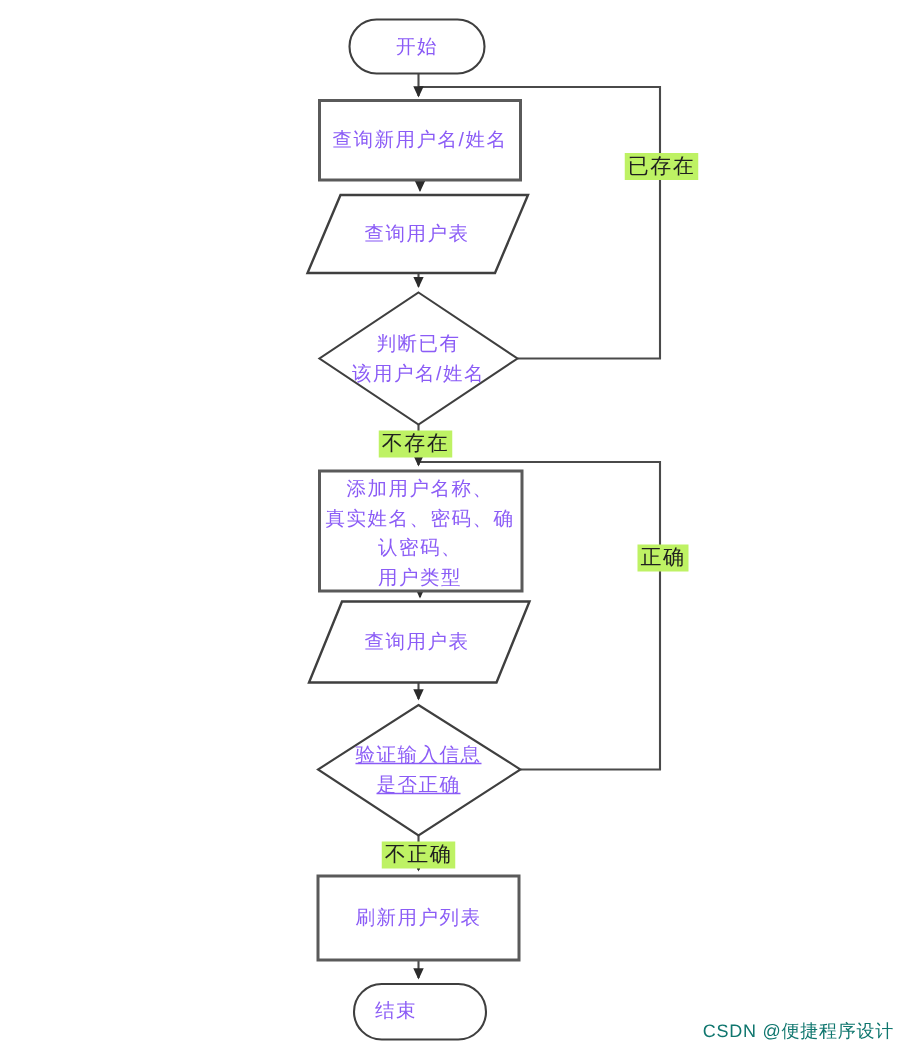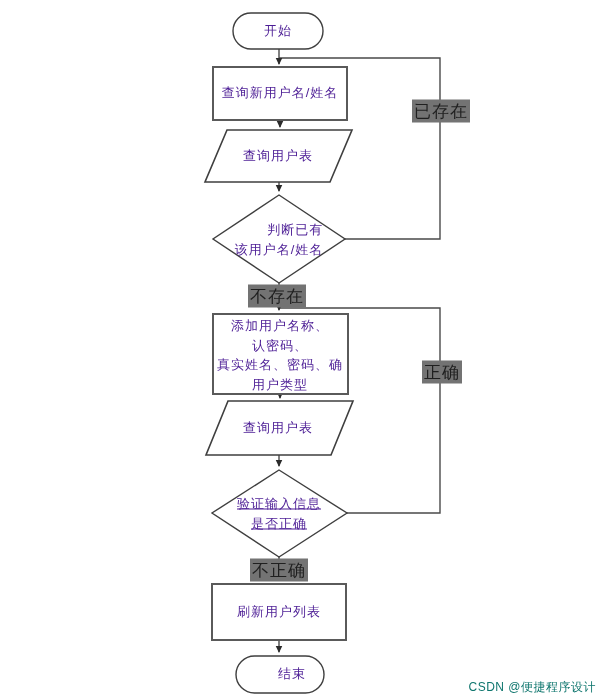--- a/index.html
+++ b/index.html
@@ -13,30 +13,30 @@
     overflow: hidden;
   }
   .layer-svg { position: absolute; left: 0; top: 0; }
   .node-label {
     position: absolute;
     transform: translate(-50%, -50%);
     font-size: 13px;
     letter-spacing: 1px;
     white-space: nowrap;
     text-align: center;
-    color: #4c1d95;
+    color: #8b5cf6;
   }
   .node-label.multiline { line-height: 19.5px; }
   .edge-label {
     position: absolute;
     transform: translate(-50%, -50%);
-    font-size: 17px;
+    font-size: 14px;
     letter-spacing: 1px;
     white-space: nowrap;
-    background: #737373;
+    background: #bef264;
     padding: 0 2px;
     color: #1f1f1f;
   }
   .watermark {
     position: absolute;
     right: 5px;
     bottom: 4px;
     font-size: 12px;
     letter-spacing: 0.5px;
     color: #0f766e;
@@ -86,42 +86,42 @@
 
     <rect x="236" y="656" width="88" height="37" rx="18.5" ry="18.5" fill="#ffffff" stroke="#3f3f3f" stroke-width="1.4"></rect>
   </svg>
 
   <div class="node-label" style="left:278px; top:31px;">开始</div>
 
   <div class="node-label" style="left:280px; top:93px;text-align:center;">查询新用户名/姓名</div>
 
   <div class="node-label" style="left:278px; top:156px;">查询用户表</div>
 
-  <div class="node-label multiline" style="left:279px; top:239px;text-align:right;">
+  <div class="node-label multiline" style="left:279px; top:239px;">
     <div>判断已有</div>
     <div>该用户名/姓名</div>
   </div>
 
   <div class="node-label multiline" style="left:280px; top:355px;text-align:center;">
     <div>添加用户名称、</div>
+    <div>真实姓名、密码、确</div>
     <div>认密码、</div>
-    <div>真实姓名、密码、确</div>
     <div>用户类型</div>
   </div>
 
   <div class="node-label" style="left:278px; top:428px;">查询用户表</div>
 
   <div class="node-label multiline" style="left:279px; top:513px;text-decoration:underline;">
     <div>验证输入信息</div>
     <div>是否正确</div>
   </div>
 
   <div class="node-label" style="left:279px; top:612px;">刷新用户列表</div>
 
-  <div class="node-label" style="left:292px; top:674px;">结束</div>
+  <div class="node-label" style="left:264px; top:674px;">结束</div>
 
   <div class="edge-label" style="left:441px; top:111px;">已存在</div>
   <div class="edge-label" style="left:277px; top:296px;">不存在</div>
   <div class="edge-label" style="left:442px; top:372px;">正确</div>
   <div class="edge-label" style="left:279px; top:570px;">不正确</div>
 
   <div class="watermark">CSDN @便捷程序设计</div>
 
 </div>
 

